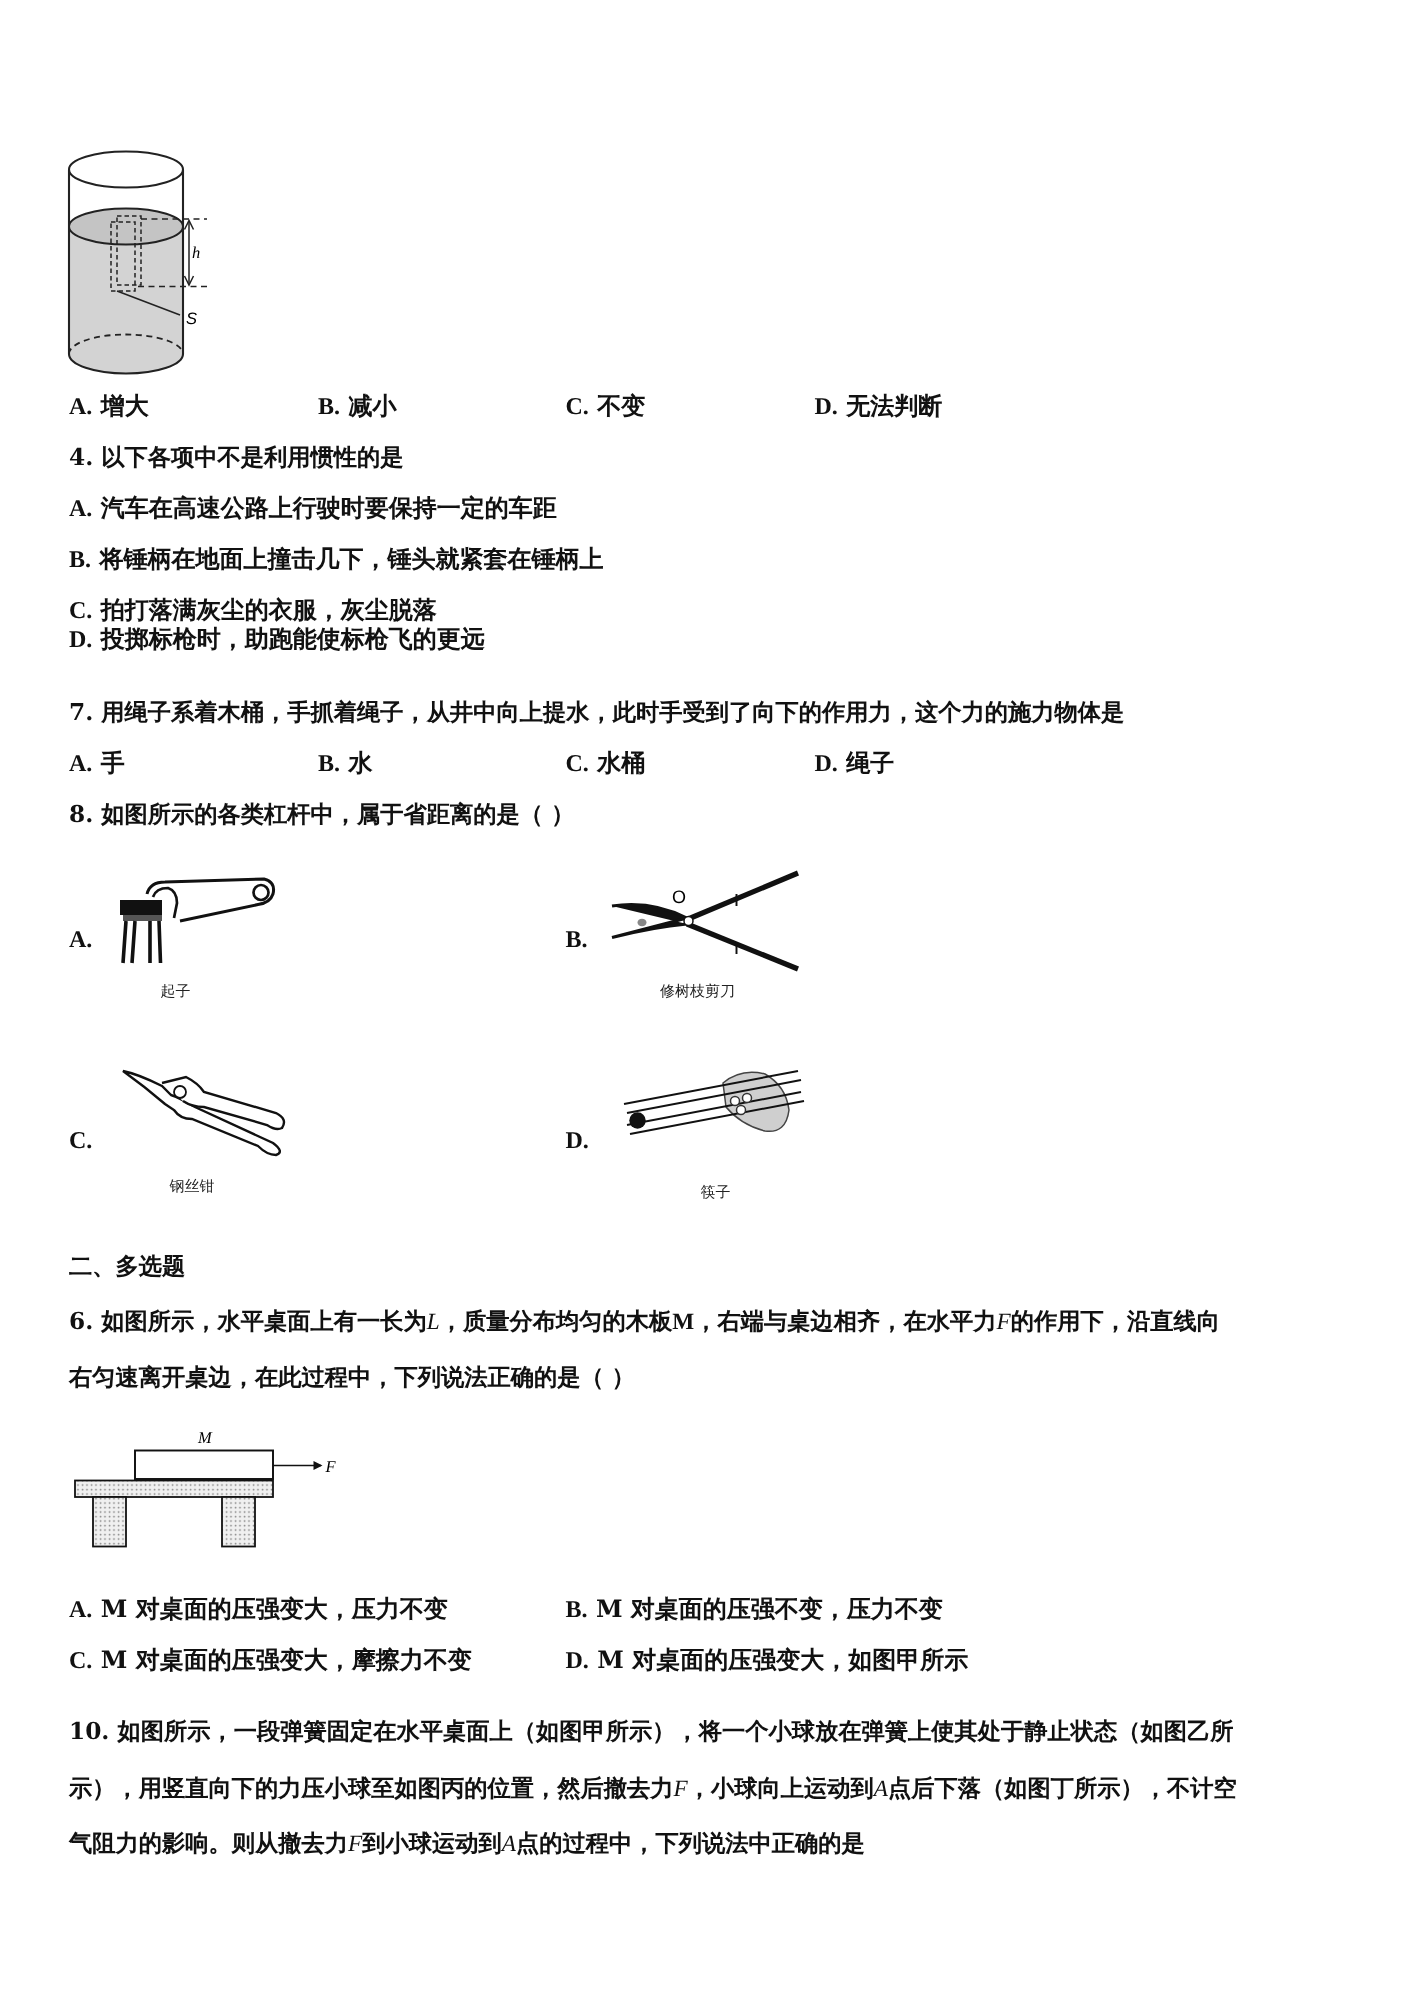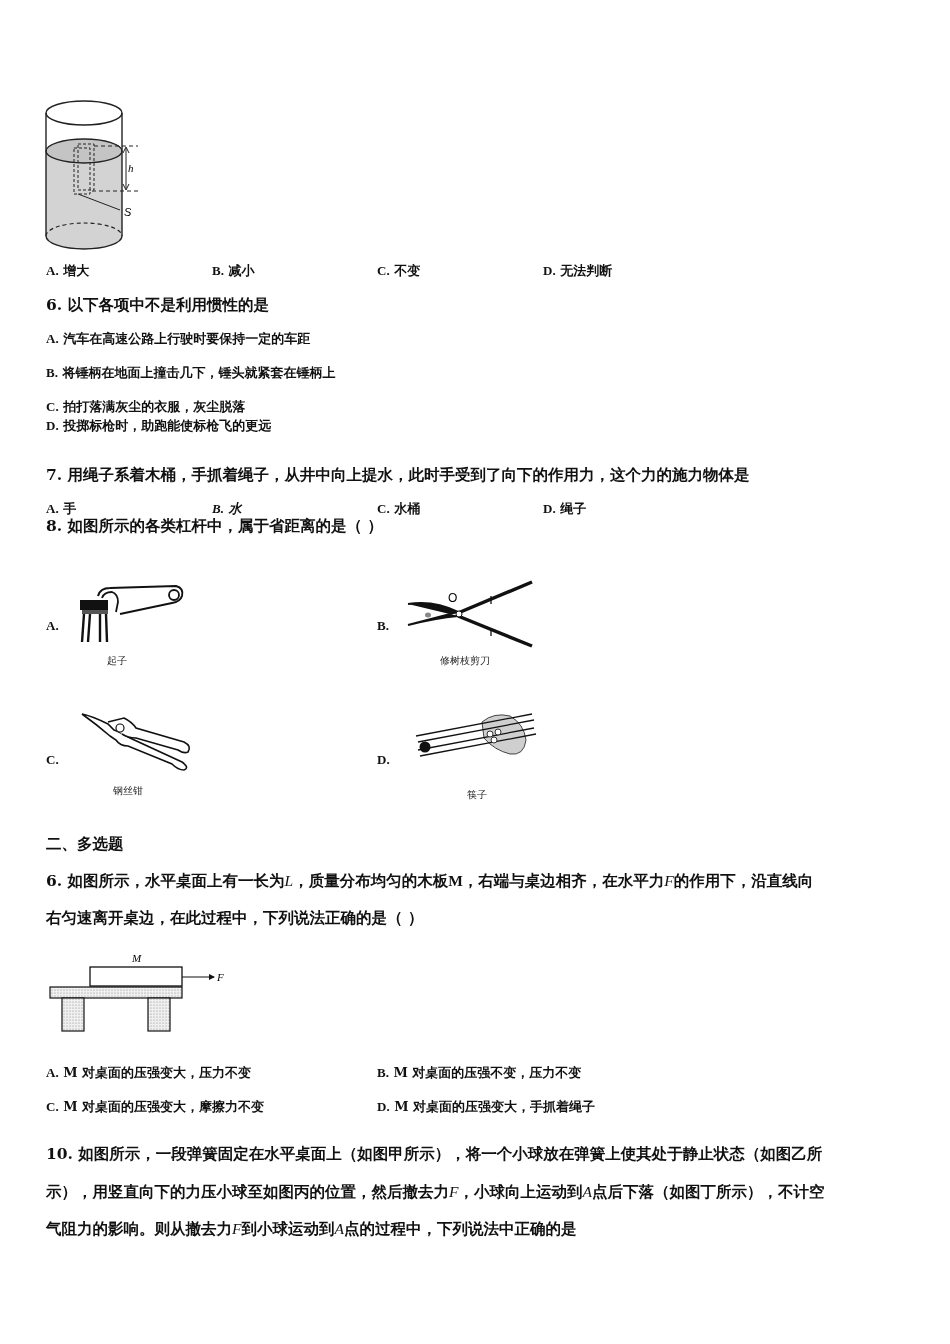--- a/index.html
+++ b/index.html
@@ -1,19 +1,19 @@
 <!DOCTYPE html>
 <html><head>
 <meta charset="utf-8">
 <style>
   html, body { margin: 0; padding: 0; background: #ffffff; }
   body { width: 950px; height: 1344px; position: relative; overflow: hidden;
          font-family: "DejaVu Serif", "Liberation Serif", serif; color: #111; }
   .line { position: absolute; font-size: 15.5px; line-height: 20px; white-space: nowrap; font-weight: bold; }
-  .opt { position: absolute; font-size: 13px; line-height: 20px; white-space: nowrap; font-weight: bold; }
+  .opt { position: absolute; font-size: 16px; line-height: 20px; white-space: nowrap; font-weight: bold; }
   .lbl { font-family: "Liberation Serif", serif; font-weight: bold; }
   .cap { position: absolute; font-size: 10px; font-family: "DejaVu Serif", serif; color: #222; }
   i.var { font-family: "Liberation Serif", serif; font-style: italic; font-weight: normal; }
   svg { position: absolute; overflow: visible; }
 </style>
 </head>
 <body>
 
 <div>
   <svg style="left:42px;top:98px;" width="110" height="145">
@@ -42,33 +42,33 @@
   </svg>
 </div>
 
 <div>
   <div class="opt" style="left:46px;top:261px;"><span class="lbl">A.</span>&nbsp;<span>增大</span></div>
   <div class="opt" style="left:212px;top:261px;"><span class="lbl">B.</span>&nbsp;<span>减小</span></div>
   <div class="opt" style="left:377px;top:261px;"><span class="lbl">C.</span>&nbsp;<span>不变</span></div>
   <div class="opt" style="left:543px;top:261px;"><span class="lbl">D.</span>&nbsp;<span>无法判断</span></div>
 </div>
 
-<div class="line" style="left:46px;top:295px;">6. 以下各项中不是利用惯性的是</div>
+<div class="line" style="left:46px;top:295px;">4. 以下各项中不是利用惯性的是</div>
 <div class="opt" style="left:46px;top:329px;text-align:right;"><span class="lbl">A.</span>&nbsp;<span>汽车在高速公路上行驶时要保持一定的车距</span></div>
 <div class="opt" style="left:46px;top:363px;"><span class="lbl">B.</span>&nbsp;<span>将锤柄在地面上撞击几下，锤头就紧套在锤柄上</span></div>
 <div class="opt" style="left:46px;top:397px;"><span class="lbl">C.</span>&nbsp;<span>拍打落满灰尘的衣服，灰尘脱落</span></div>
 <div class="opt" style="left:46px;top:416px;"><span class="lbl">D.</span>&nbsp;<span>投掷标枪时，助跑能使标枪飞的更远</span></div>
 
 <div class="line" style="left:46px;top:465px;">7. 用绳子系着木桶，手抓着绳子，从井中向上提水，此时手受到了向下的作用力，这个力的施力物体是</div>
 <div class="opt" style="left:46px;top:499px;"><span class="lbl">A.</span>&nbsp;<span>手</span></div>
-<div class="opt" style="left:212px;top:499px;font-style:italic;"><span class="lbl">B.</span>&nbsp;<span>水</span></div>
+<div class="opt" style="left:212px;top:499px;"><span class="lbl">B.</span>&nbsp;<span>水</span></div>
 <div class="opt" style="left:377px;top:499px;"><span class="lbl">C.</span>&nbsp;<span>水桶</span></div>
 <div class="opt" style="left:543px;top:499px;text-align:right;"><span class="lbl">D.</span>&nbsp;<span>绳子</span></div>
 
-<div class="line" style="left:46px;top:516px;">8. 如图所示的各类杠杆中，属于省距离的是（    ）</div>
+<div class="line" style="left:46px;top:533px;">8. 如图所示的各类杠杆中，属于省距离的是（    ）</div>
 
 <div class="opt" style="left:46px;top:616px;"><span class="lbl">A.</span></div>
 <svg style="left:76px;top:584px;" width="110" height="60">
   <path d="M22 12 Q24 4 34 4 L100 2 Q108 4 106 12 Q104 18 96 19 L44 30" fill="none" stroke="#111" stroke-width="2"></path>
   <circle cx="98" cy="11" r="5" fill="none" stroke="#111" stroke-width="1.8"></circle>
   <path d="M26 14 Q28 8 36 8 Q42 10 42 18 L40 28" fill="none" stroke="#111" stroke-width="1.8"></path>
   <rect x="4" y="16" width="28" height="10" fill="#111"></rect>
   <rect x="6" y="26" width="26" height="4" fill="#555"></rect>
   <path d="M8 30 L6 58 M14 30 L12 58" stroke="#111" stroke-width="2.4"></path>
   <path d="M24 30 L24 58 M30 30 L31 58" stroke="#111" stroke-width="2.4"></path>
@@ -128,17 +128,17 @@
   <path d="M161 24 L167 27 L161 30" fill="#111"></path>
   <text x="169" y="31" font-size="11" font-style="italic" font-family="Liberation Serif, serif">F</text>
   <rect x="2" y="37" width="132" height="11" fill="url(#dots)" stroke="#111" stroke-width="1.2"></rect>
   <rect x="14" y="48" width="22" height="33" fill="url(#dots)" stroke="#111" stroke-width="1.2"></rect>
   <rect x="100" y="48" width="22" height="33" fill="url(#dots)" stroke="#111" stroke-width="1.2"></rect>
 </svg>
 
 <div class="opt" style="left:46px;top:1063px;"><span class="lbl">A.</span>&nbsp;<span>M 对桌面的压强变大，压力不变</span></div>
 <div class="opt" style="left:377px;top:1063px;"><span class="lbl">B.</span>&nbsp;<span>M 对桌面的压强不变，压力不变</span></div>
 <div class="opt" style="left:46px;top:1097px;"><span class="lbl">C.</span>&nbsp;<span>M 对桌面的压强变大，摩擦力不变</span></div>
-<div class="opt" style="left:377px;top:1097px;"><span class="lbl">D.</span>&nbsp;<span>M 对桌面的压强变大，手抓着绳子</span></div>
+<div class="opt" style="left:377px;top:1097px;"><span class="lbl">D.</span>&nbsp;<span>M 对桌面的压强变大，如图甲所示</span></div>
 
 <div class="line" style="left:46px;top:1144px;">10. 如图所示，一段弹簧固定在水平桌面上（如图甲所示），将一个小球放在弹簧上使其处于静止状态（如图乙所</div>
 <div class="line" style="left:46px;top:1182px;"><span>示），用竖直向下的力压小球至如图丙的位置，然后撤去力</span><i class="var">F</i><span>，小球向上运动到</span><i class="var">A</i><span>点后下落（如图丁所示），不计空</span></div>
 <div class="line" style="left:46px;top:1219px;"><span>气阻力的影响。则从撤去力</span><i class="var">F</i><span>到小球运动到</span><i class="var">A</i><span>点的过程中，下列说法中正确的是</span></div>
 
 </body></html>

